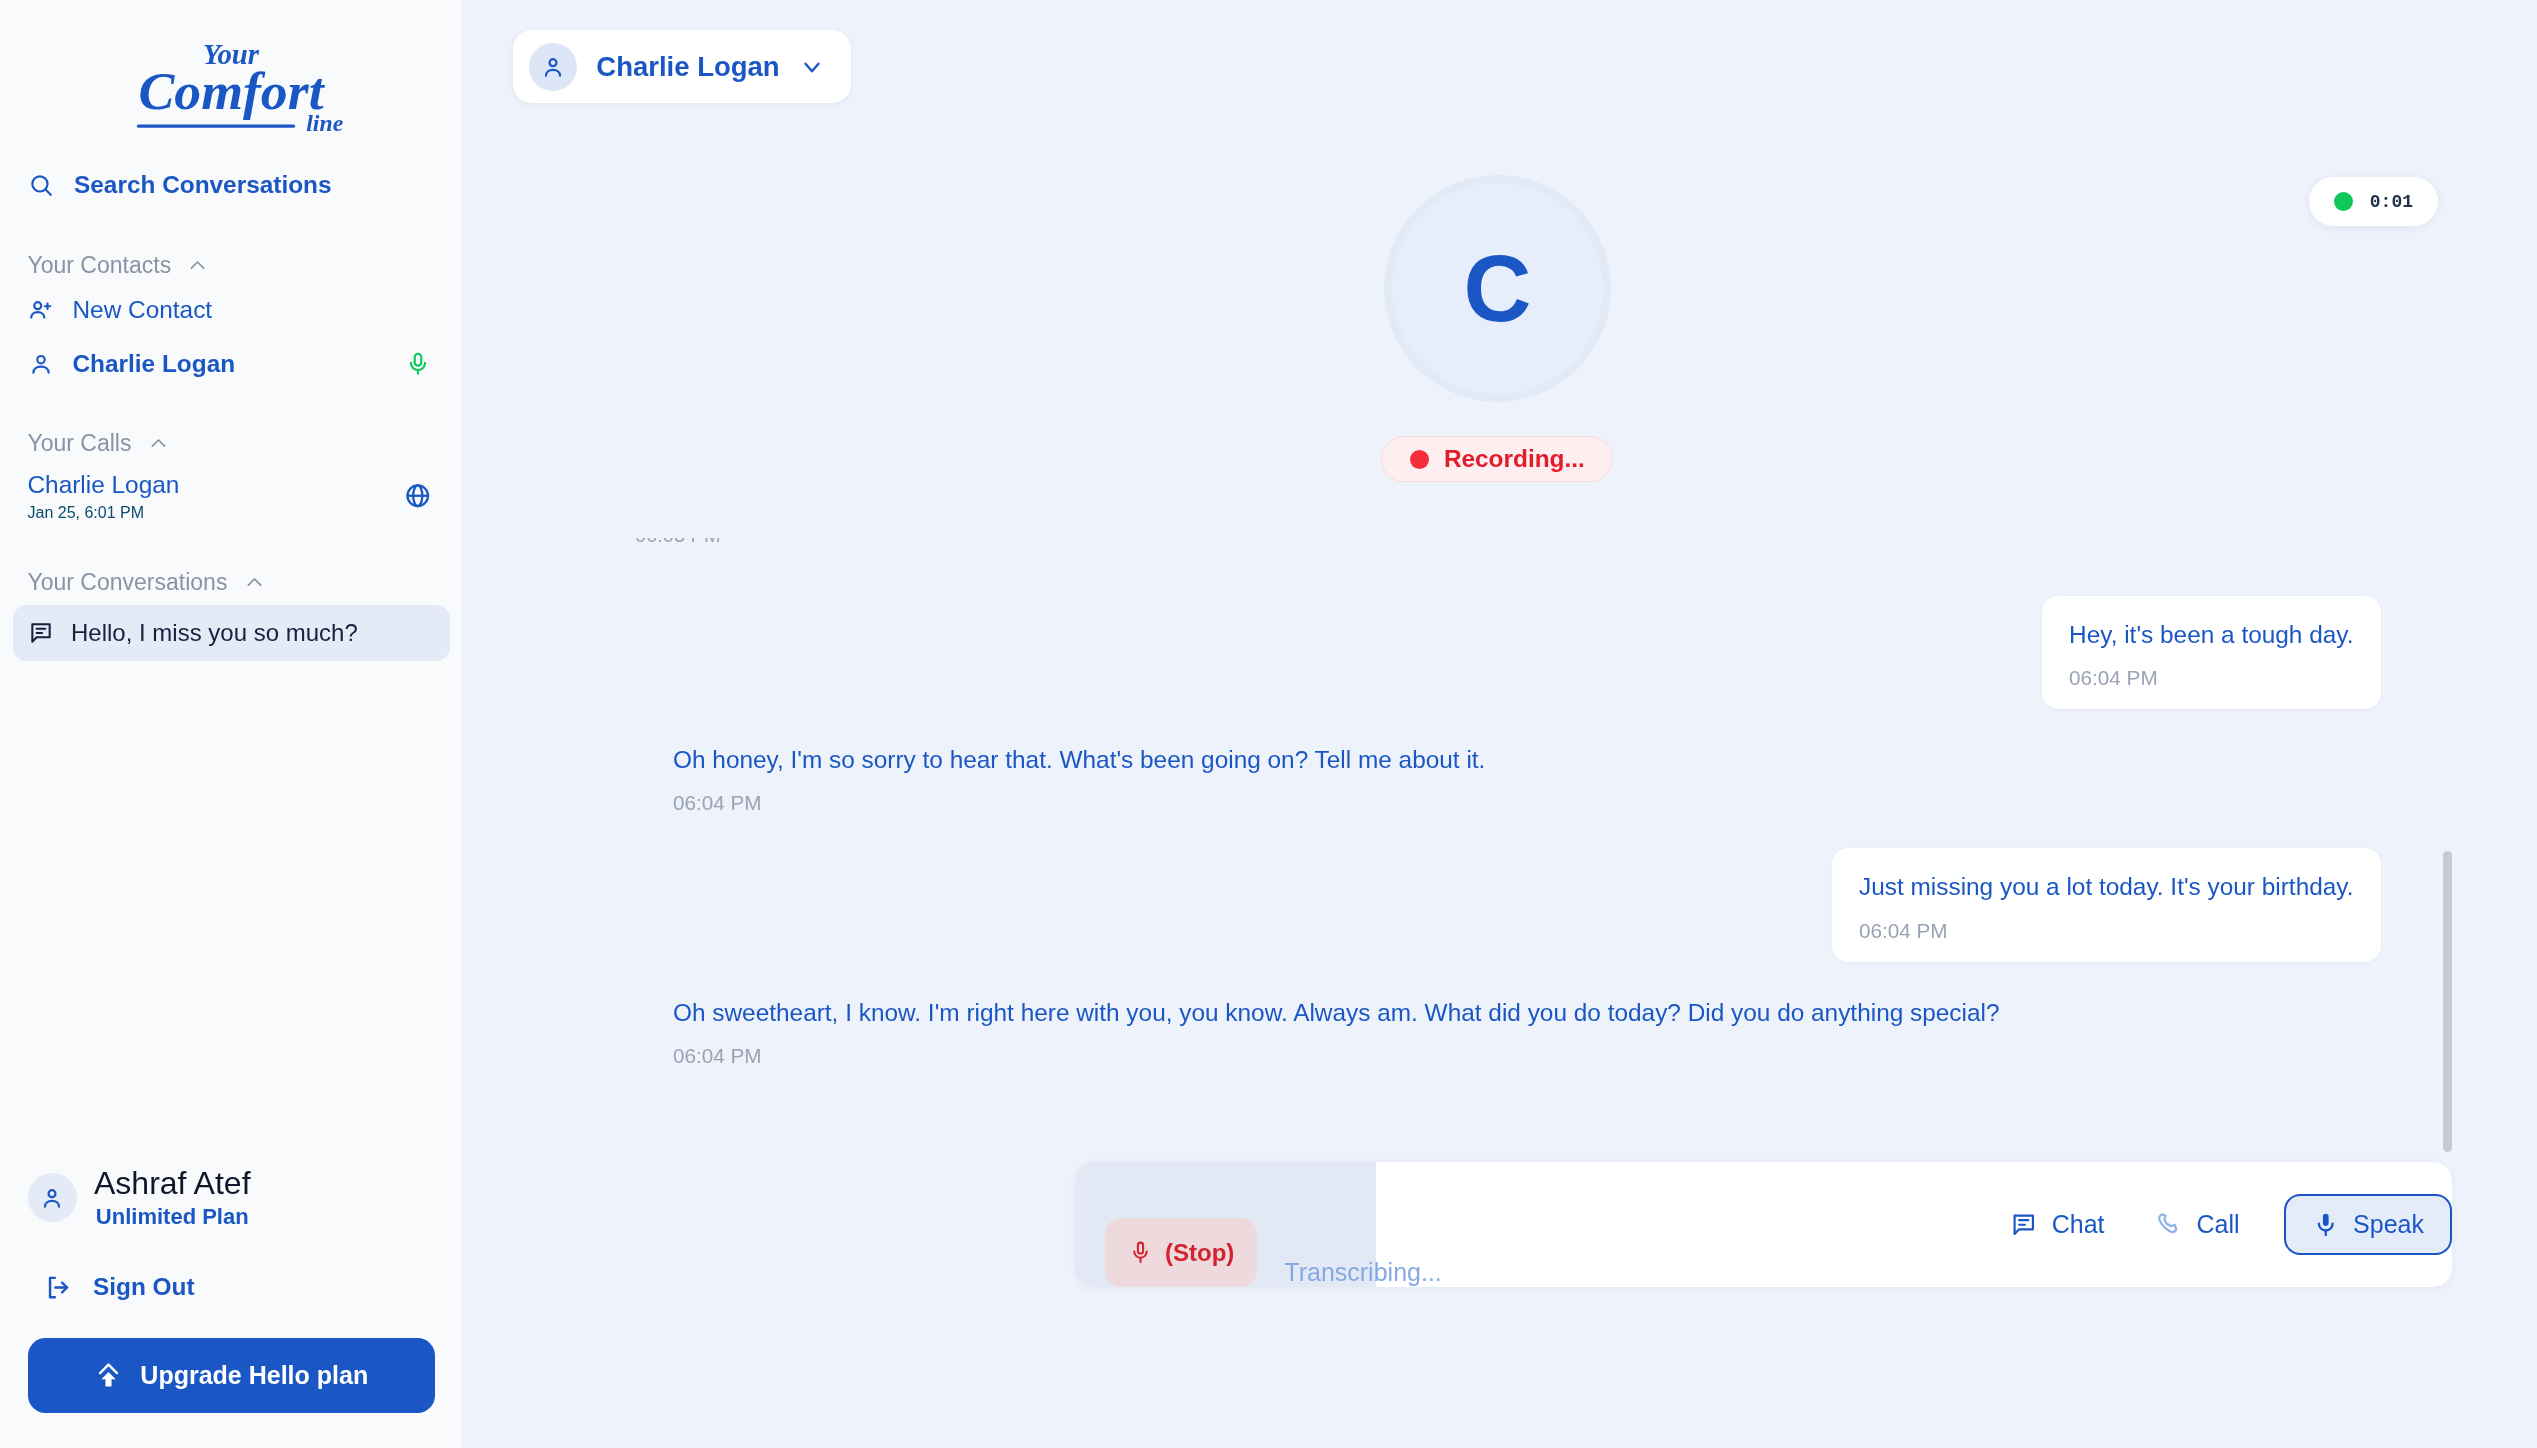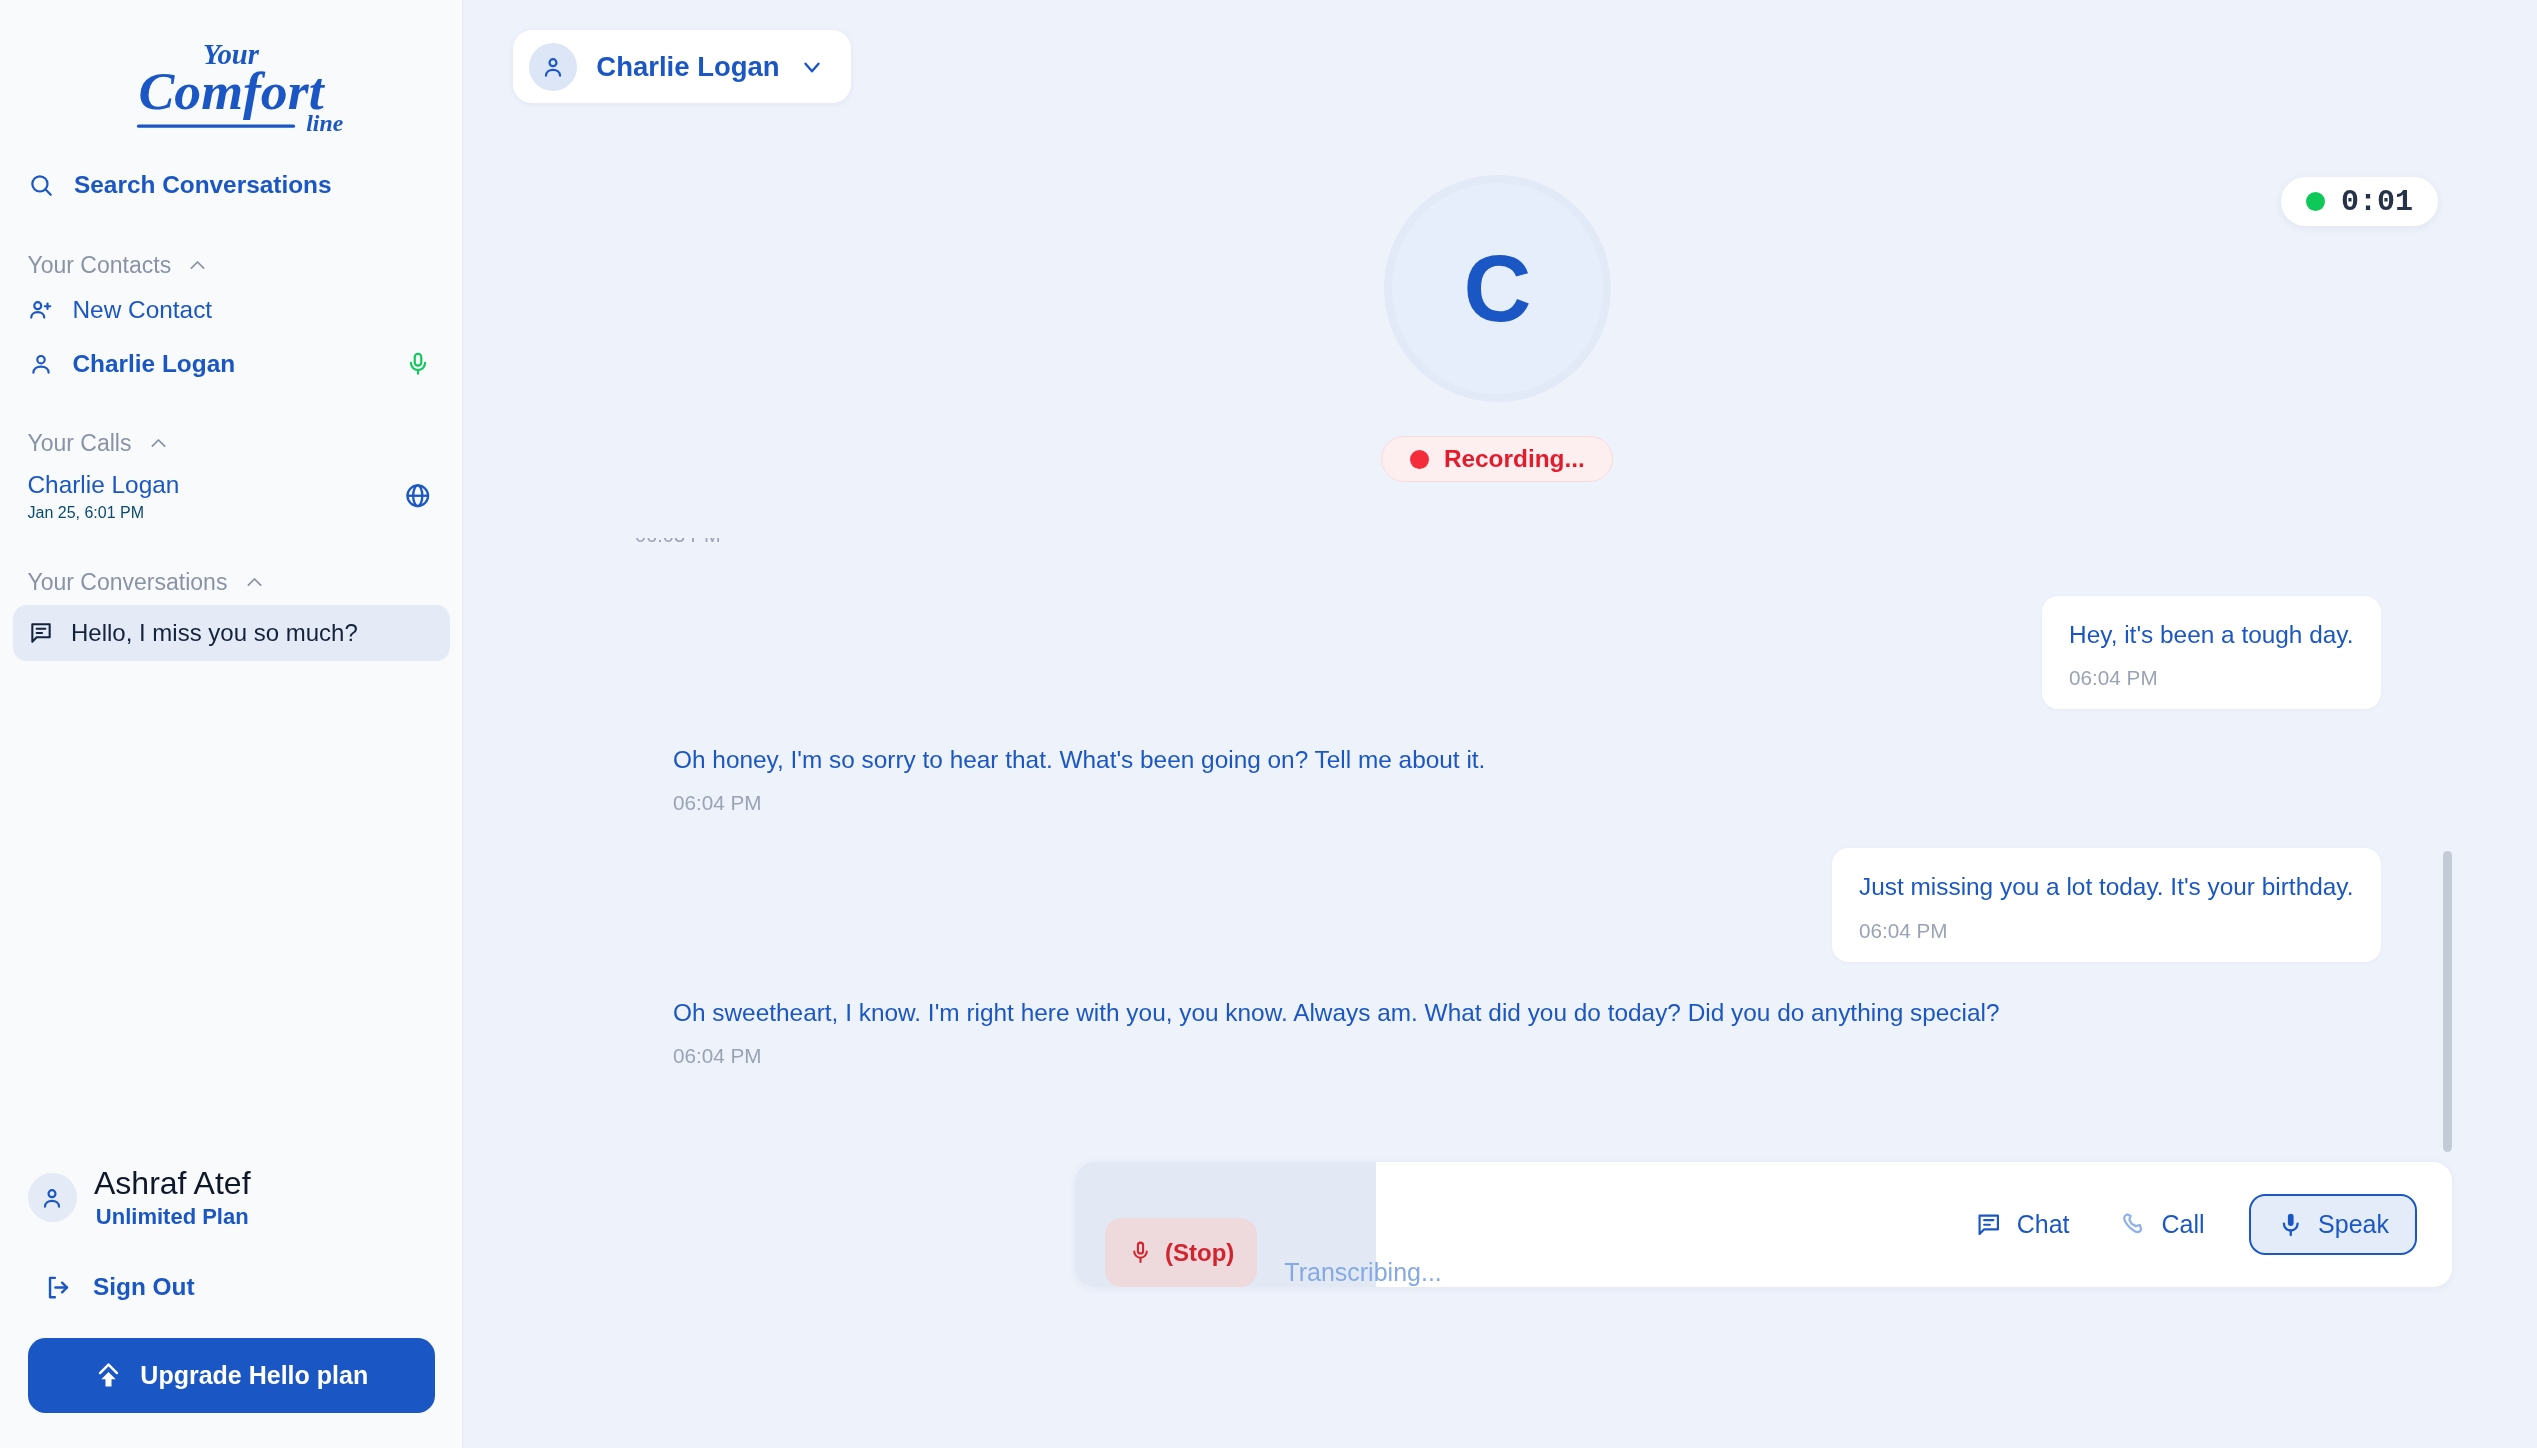--- a/index.html
+++ b/index.html
@@ -135,21 +135,21 @@
 
   
   .timer-badge {
     position: absolute; right: 100px; top: 177px;
     background: #fff; border-radius: 25px;
     height: 49px; padding: 0 25px;
     display: flex; align-items: center; gap: 16.3px;
     box-shadow: 0 1.9px 8.8px rgba(20,40,90,.07);
   }
   .timer-dot { width: 19px; height: 19px; border-radius: 50%; background: #0ec95a; }
-  .timer-text { font-family: "Liberation Mono", monospace; font-size: 30px; font-weight: 700; color: #25324a; }
+  .timer-text { font-family: "Liberation Mono", monospace; font-size: 18px; font-weight: 700; color: #25324a; }
 
   
   .rec-hero {
     position: absolute; left: 0; right: 0; top: 175px;
     display: flex; flex-direction: column; align-items: center;
     pointer-events: none;
   }
   .hero-avatar {
     width: 227px; height: 227px; border-radius: 50%;
     background: #e7eefb; border: 8.8px solid #e2eaf8;
@@ -216,21 +216,21 @@
   .stop-btn {
     background: #eedadd; border: none; border-radius: 16.3px;
     height: 69px; padding: 0 22.5px;
     display: flex; align-items: center; gap: 12.5px; cursor: pointer;
     font-family: "Liberation Sans", sans-serif;
   }
   .stop-btn svg { width: 25px; height: 25px; }
   .stop-label { font-size: 24px; font-weight: 700; color: #d2232e; }
   .transcribing { font-size: 25px; color: #84a9e4; white-space: nowrap; }
 
-  .composer-right { flex: 1; display: flex; align-items: center; justify-content: flex-end; padding-right: 35px; gap: 38px; }
+  .composer-right { flex: 1; display: flex; align-items: center; justify-content: flex-end; gap: 38px; }
   .act-btn {
     display: flex; align-items: center; gap: 13.8px;
     background: none; border: none; cursor: pointer;
     font-size: 25px; color: #1b57c4;
     font-family: "Liberation Sans", sans-serif;
     padding: 8.8px 6.3px;
   }
   .act-btn svg { width: 27.5px; height: 27.5px; }
   .act-btn.active {
     background: #e4ecfa; border: 2.5px solid #1b57c4;

